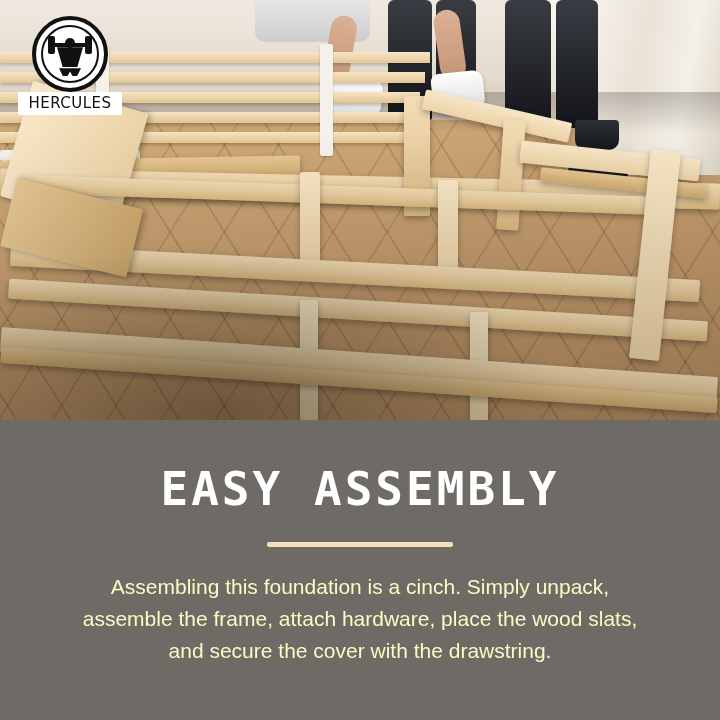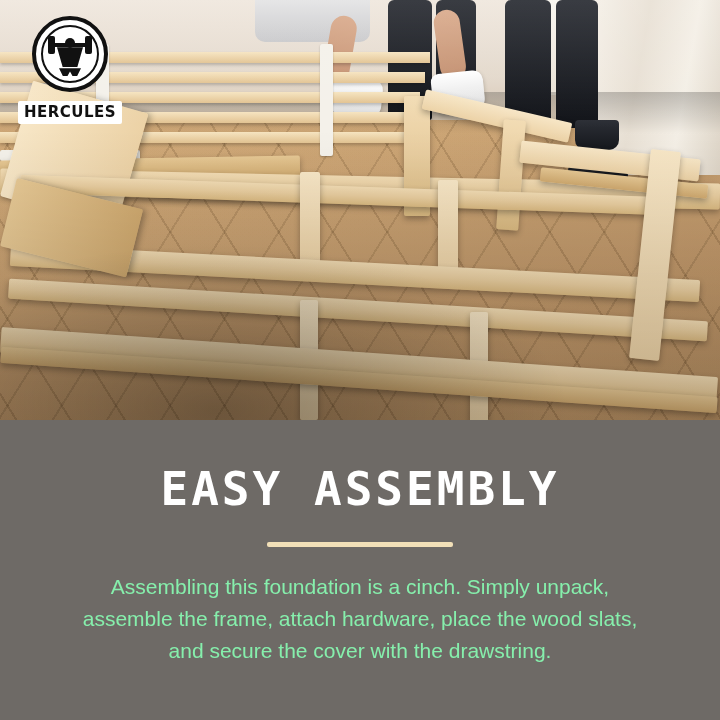--- a/index.html
+++ b/index.html
@@ -211,25 +211,25 @@
   .logo-legsbar {
     position: absolute;
     left: 50%; bottom: 0;
     transform: translateX(-50%);
     width: 22px; height: 8px;
     background: #111;
     clip-path: polygon(0 0, 100% 0, 82% 100%, 62% 100%, 50% 40%, 38% 100%, 18% 100%);
   }
   .logo-name {
     position: absolute;
-    left: 0; top: 85px;
+    left: 0; top: 76px;
     width: 104px;
     text-align: center;
     font-family: "DejaVu Sans", sans-serif;
-    font-weight: 700;
+    font-weight: 400;
     font-size: 15px;
     letter-spacing: 0.5px;
     color: #111;
     background: #fff;
     padding: 2px 0 3px;
     border-radius: 2px;
   }
 
   
   .panel {
@@ -252,21 +252,21 @@
     width: 186px;
     height: 5px;
     background: #f2e0b8;
     margin: 26px auto 0;
     border-radius: 2px;
   }
   .body-copy {
     margin: 24px auto 0;
     width: 576px;
     text-align: center;
-    color: #86efac;
+    color: #fef9c3;
     font-family: "Liberation Sans", sans-serif;
     font-size: 21px;
     line-height: 32px;
   }
 </style>
 </head>
 <body>
 
 <div class="page">
 

